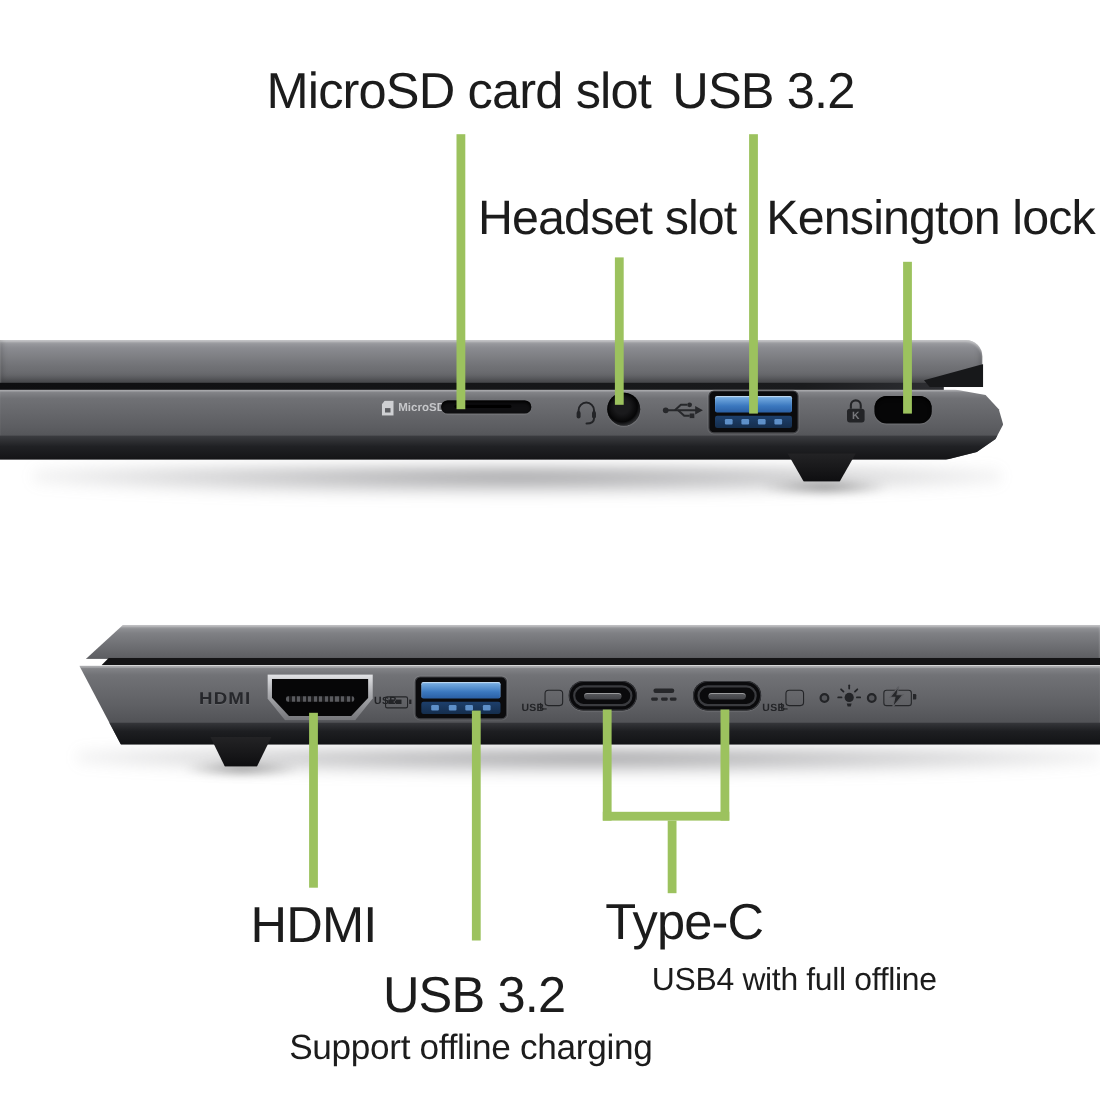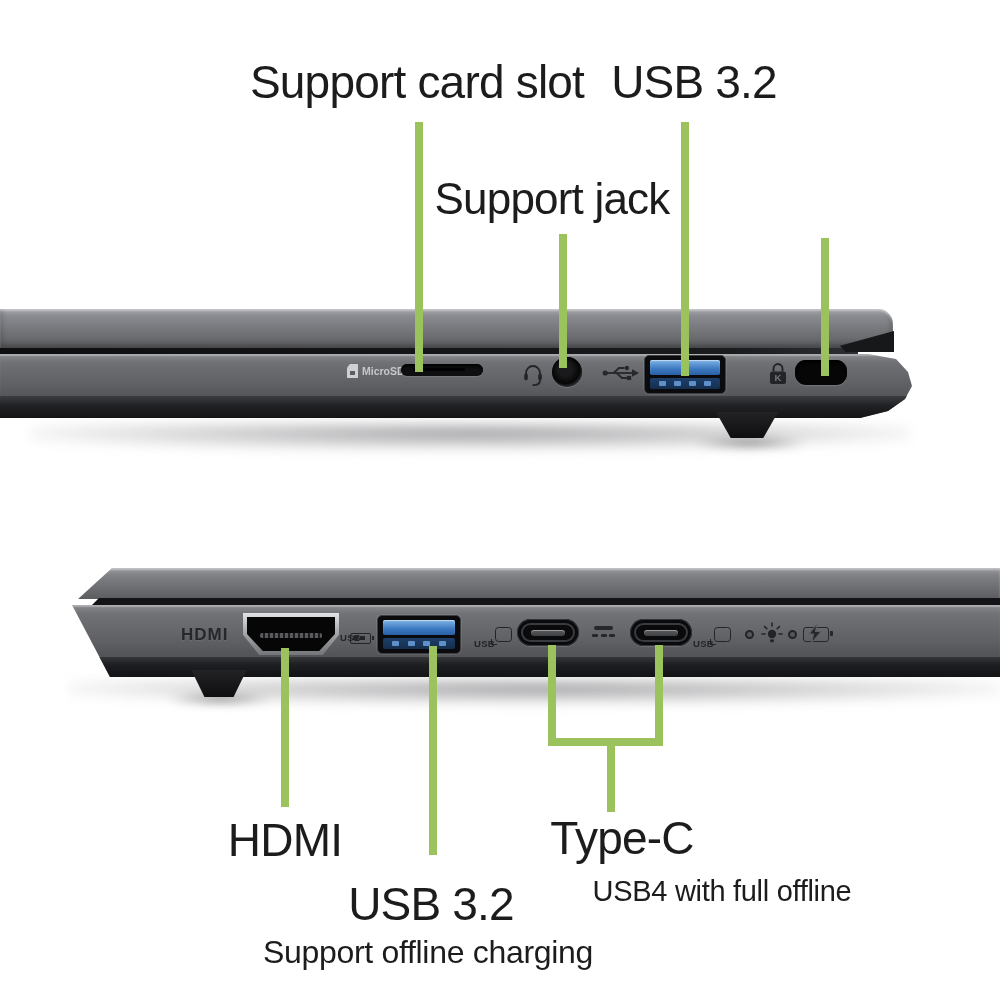--- a/index.html
+++ b/index.html
@@ -157,23 +157,24 @@
     position:absolute;left:347px;top:364px;width:11px;height:14px;background:#cfd0d3;z-index:4;
     clip-path:polygon(0 26%,26% 0,100% 0,100% 100%,0 100%);
   }
   .sdcard i{position:absolute;left:3px;bottom:3px;width:5px;height:4px;background:#5d5e62;display:block;}
 </style>
 </head>
 <body>
 
 <div id="stage">
 
-  <div class="lbl" style="left:417px;top:58px;">Support card slot</div>
+  <div class="lbl" style="left:417px;top:58px;">MicroSD card slot</div>
   <div class="lbl" style="left:694px;top:58px;">USB 3.2</div>
-  <div class="lbl row2" style="left:552px;top:176px;">Support jack</div>
+  <div class="lbl row2" style="left:552px;top:176px;">Headset slot</div>
+  <div class="lbl row2" style="left:846px;top:176px;">Kensington lock</div>
 
   <div class="cline" style="left:415px;top:122px;height:250px;"></div>
   <div class="cline" style="left:681px;top:122px;height:254px;"></div>
   <div class="cline" style="left:559px;top:234px;height:134px;"></div>
   <div class="cline" style="left:821px;top:238px;height:138px;"></div>
 
   <div class="shadow" style="left:30px;top:424px;width:880px;height:26px;"></div>
   <div class="shadow" style="left:690px;top:436px;width:120px;height:14px;filter:blur(4px);background:radial-gradient(ellipse, rgba(0,0,0,.4), rgba(255,255,255,0) 70%);"></div>
   <div class="lid-top"></div>
   <div class="hinge-notch"></div>

